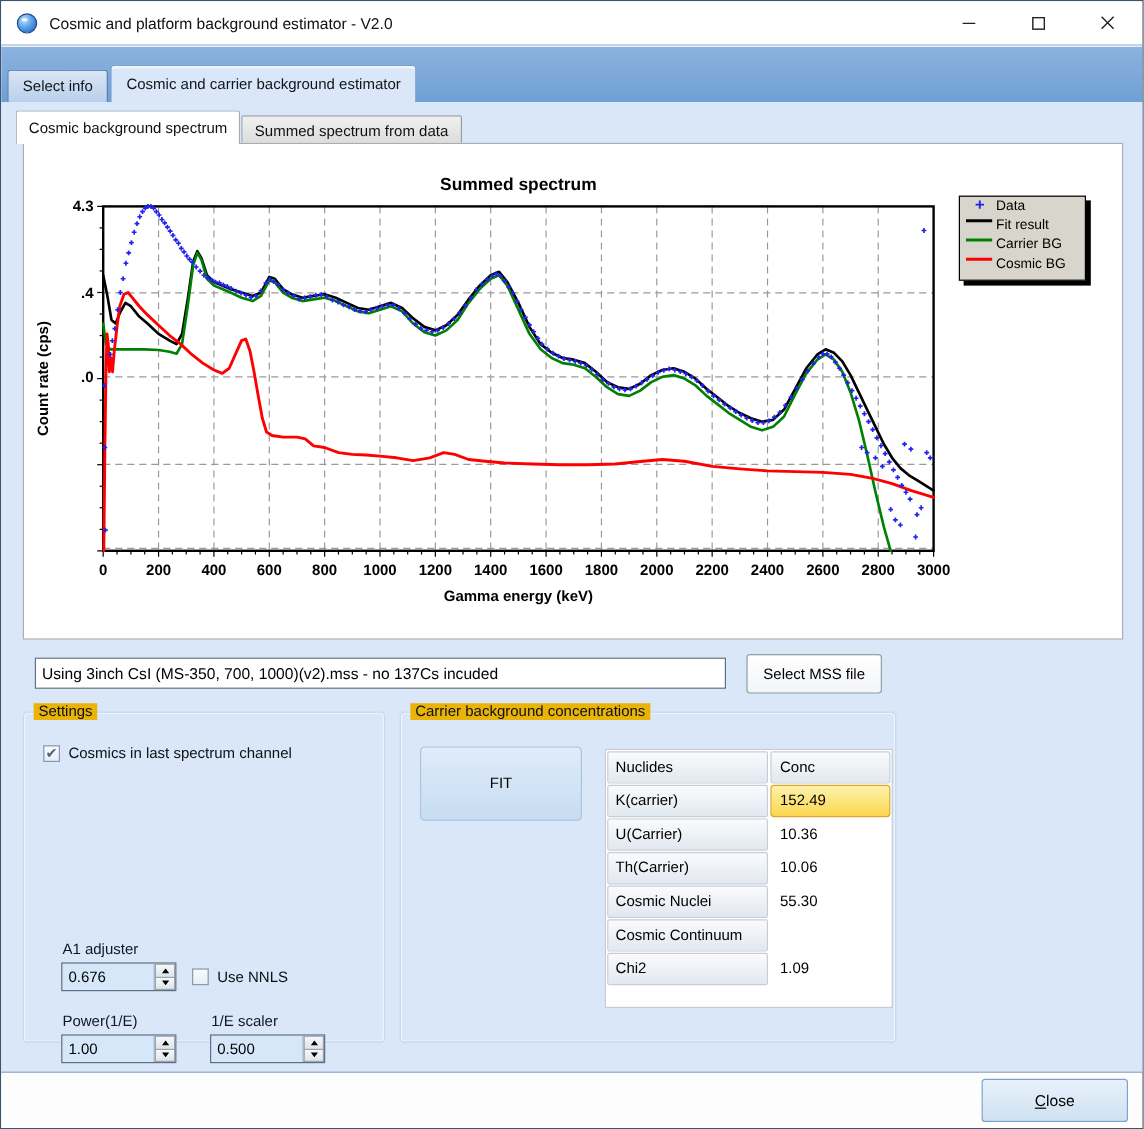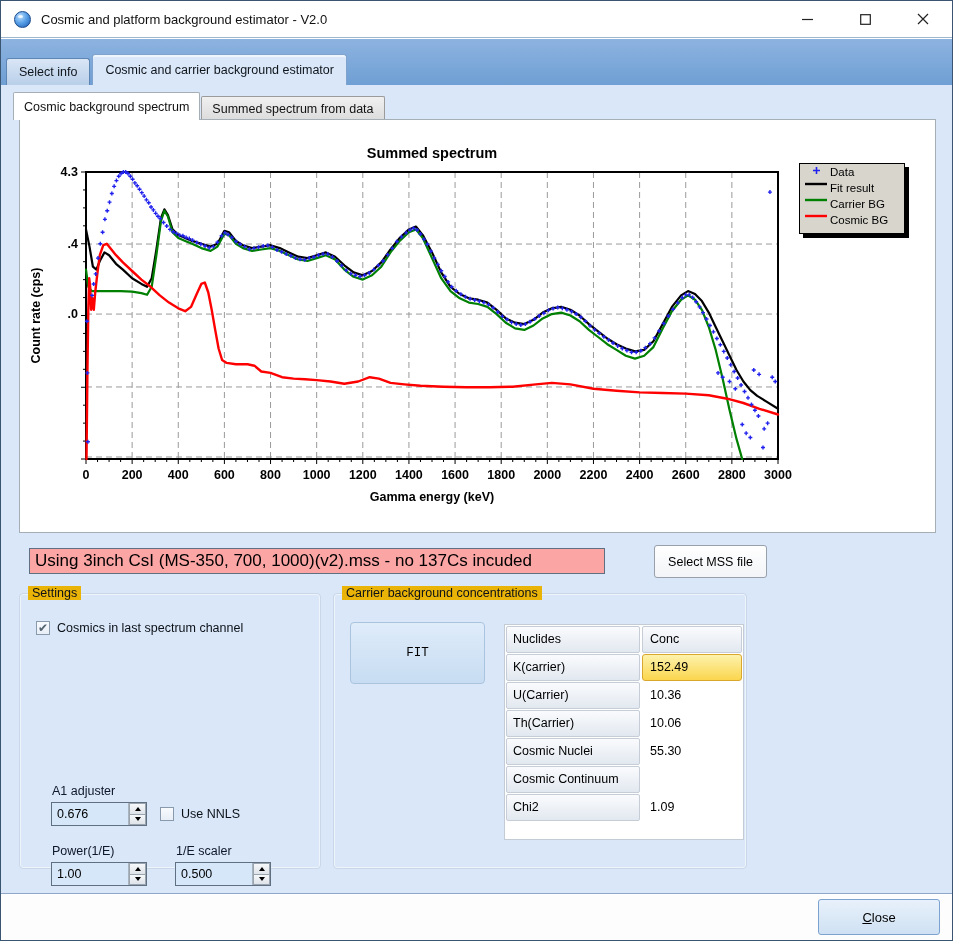--- a/index.html
+++ b/index.html
@@ -75,27 +75,27 @@
     padding:2px 4px 3px 4px; z-index:4;
   }
   .legend-row { display:flex; align-items:flex-start; height:16px; }
   .legend-marker { width:24px; display:flex; align-items:center; justify-content:center; }
   .legend-label { font-size:11.5px; color:#000; margin-left:2px; }
 
   
   .file-row { position:absolute; left:0; top:460px; width:100%; height:40px; }
   .file-input {
     position:absolute; left:28px; top:3px; width:576px; height:26px;
-    background:#fca5a5; border:1px solid #5f7083; font-size:17px; color:#000;
+    background:#ffffff; border:1px solid #5f7083; font-size:13px; color:#000;
     padding:0 5px; font-family:"Liberation Sans",sans-serif;
   }
   .mss-btn {
     position:absolute; left:621px; top:0; width:113px; height:33px;
     background:linear-gradient(#ffffff,#f2f4f7); border:1px solid #98a0aa; border-radius:3px;
-    font-size:12.5px; color:#000; font-family:"Liberation Sans",sans-serif;margin-left:32px;
+    font-size:12.5px; color:#000; font-family:"Liberation Sans",sans-serif;
   }
 
   
   .groupbox {
     position:absolute; border:1px solid #c9d7e8; border-radius:4px;
     box-shadow: inset 0 0 0 1px rgba(255,255,255,.55);
   }
   .groupbox-label {
     position:absolute; top:-8px; left:8px; background:#eab308; padding:0 4px;
     font-size:12.5px; color:#0c1118;
@@ -120,21 +120,21 @@
   .spin-btn { flex:1; background:linear-gradient(#f6f8fa,#dfe4ea); border:1px solid #9aa4af;
     display:flex; align-items:center; justify-content:center; }
   .spin-btn + .spin-btn { border-top:none; }
   .tri-up { width:0; height:0; border-left:3.5px solid transparent; border-right:3.5px solid transparent; border-bottom:4px solid #000; }
   .tri-dn { width:0; height:0; border-left:3.5px solid transparent; border-right:3.5px solid transparent; border-top:4px solid #000; }
 
   
   .fit-btn {
     position:absolute; left:16px; top:28px; width:135px; height:62px;
     background:linear-gradient(#dfecfa,#c7dcf2); border:1px solid #aac4de; border-radius:4px;
-    font-size:12.5px; color:#000; font-family:Liberation Mono, monospace;
+    font-size:12.5px; color:#000; font-family:Liberation Sans, sans-serif;
   }
 
   
   .nuc-table { position:absolute; left:170px; top:30px; width:240px; background:#fff;
     border:1px solid #c3cbd5; padding:1px; }
   .nuc-row { display:flex; height:27px; margin-bottom:1px; }
   .nuc-cell-label {
     width:134px; background:linear-gradient(#fafbfd,#e2e8f0);
     border:1px solid #c6cdd6; border-radius:2px;
     font-size:12.5px; color:#000; padding:5px 0 0 6px;

